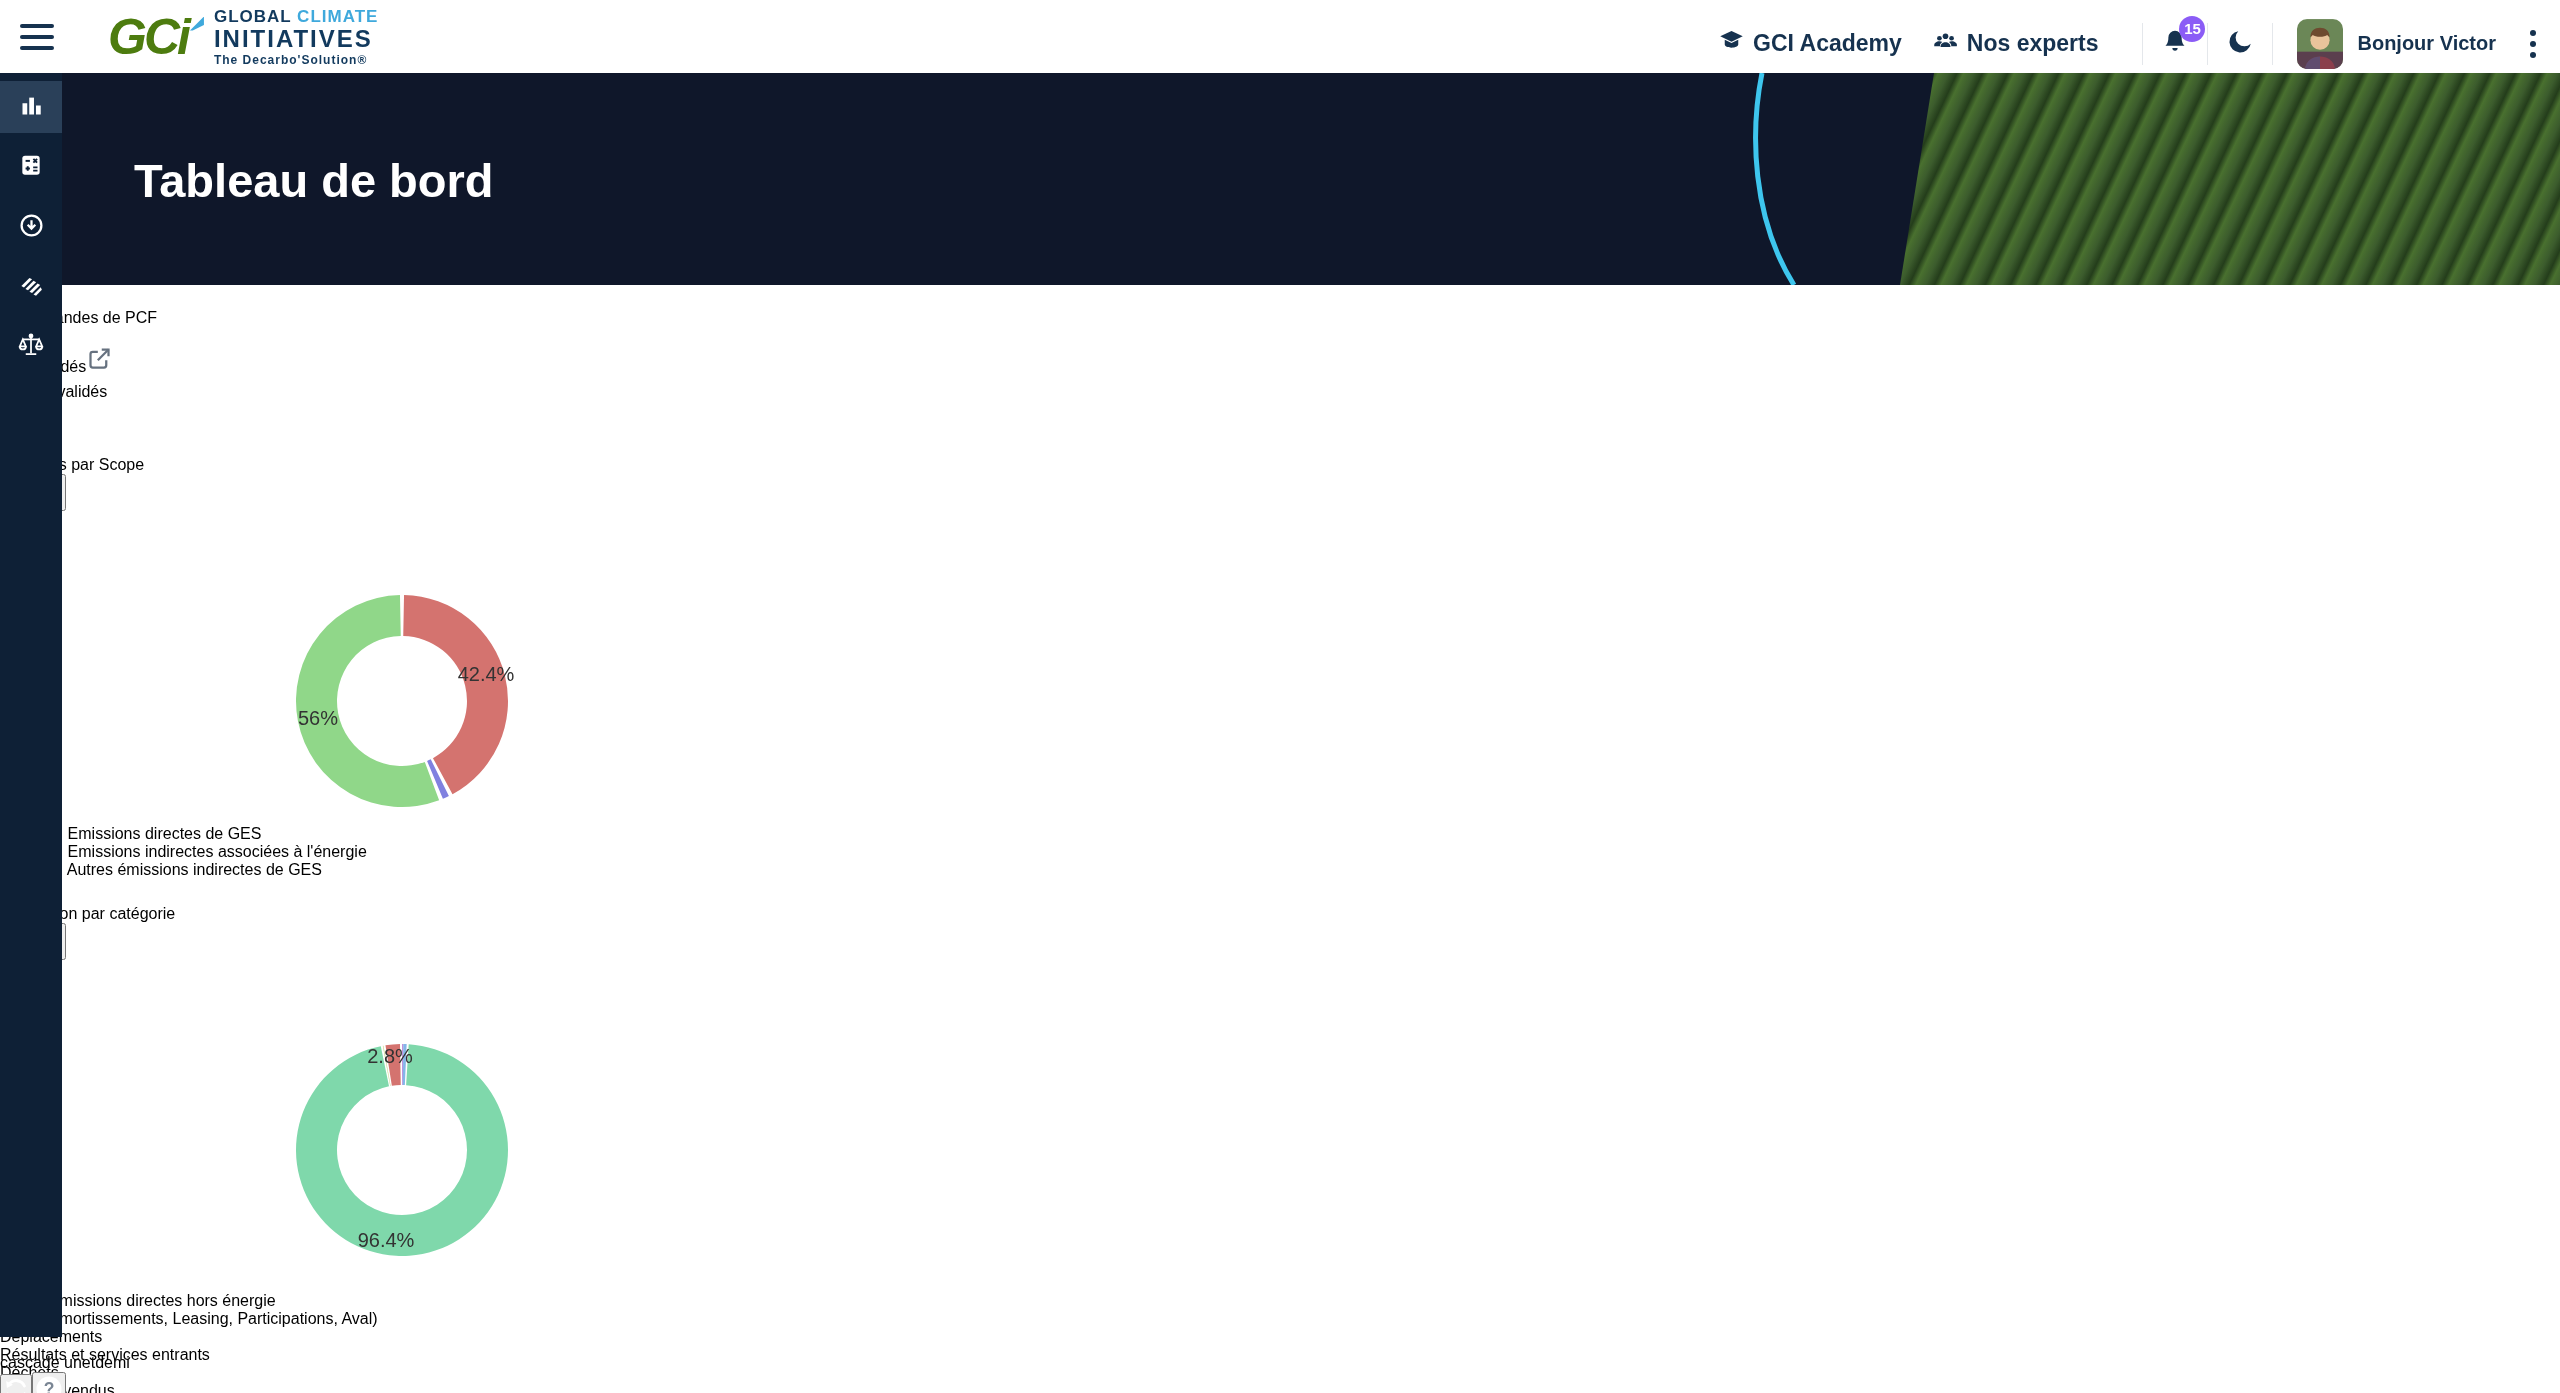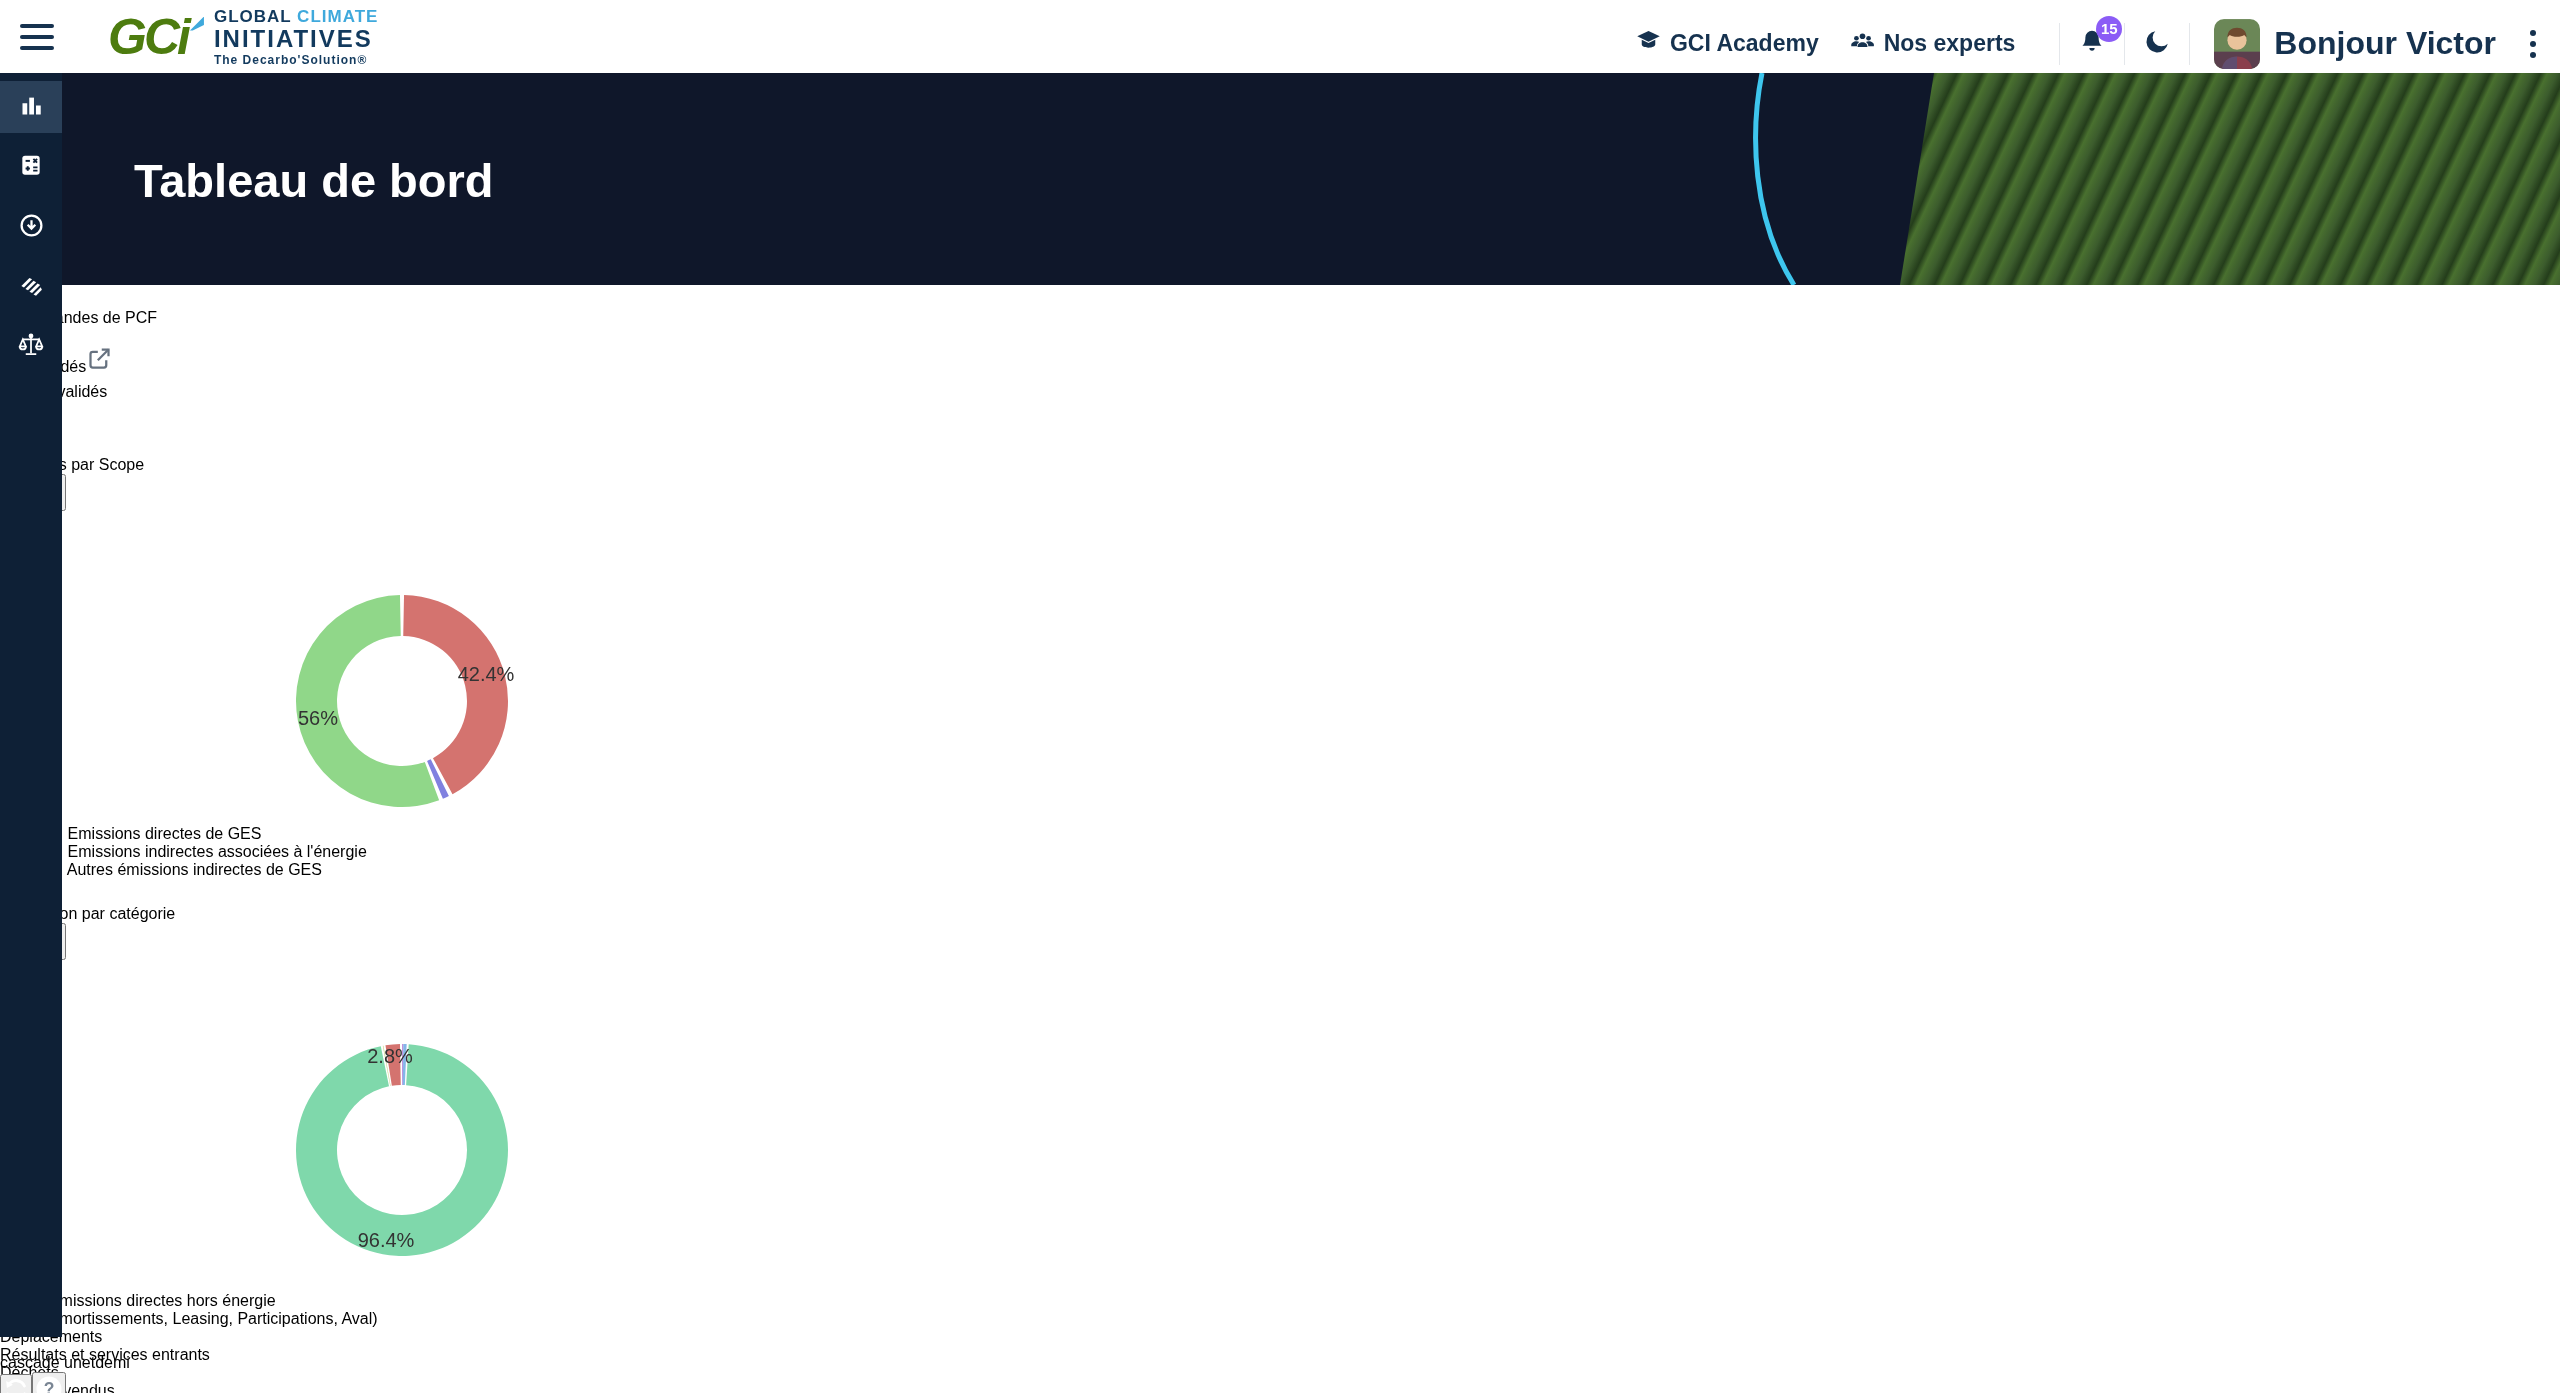--- a/index.html
+++ b/index.html
@@ -18,21 +18,21 @@
   .logo-l1 { font-size:17px; font-weight:800; letter-spacing:1px; }
   .logo-l1 .w1 { color:#123A5E; } .logo-l1 .w2 { color:#3FA9DC; }
   .logo-l2 { font-size:24px; font-weight:800; color:#123A5E; letter-spacing:2px; margin-top:2px; }
   .logo-l3 { font-size:12px; font-weight:700; color:#123A5E; letter-spacing:1px; margin-top:3px; }
   .nav-right { position:absolute; right:0; top:0; height:55px; display:flex; align-items:center;margin-top:16px; }
   .nav-link { display:flex; align-items:center; gap:8px; color:#16324F; font-size:23px; font-weight:700; margin-right:30px; cursor:pointer; }
   .nav-divider { width:1px; height:42px; background:#E4E7EB; margin:0 14px; }
   .icon-btn { position:relative; width:36px; height:40px; display:flex; align-items:center; justify-content:center; cursor:pointer; }
   .badge { position:absolute; top:-8px; right:-12px; min-width:26px; height:26px; border-radius:13px; background:#8b5cf6; color:#fff; font-size:15px; font-weight:700; display:flex; align-items:center; justify-content:center; padding:0 4px; }
   .avatar { width:46px; height:50px; border-radius:10px; overflow:hidden; margin:0 14px 0 10px; cursor:pointer; flex:none; }
-  .greeting { color:#16324F; font-size:32px; font-weight:700; margin-right:34px; }
+  .greeting { color:#16324F; font-size:20px; font-weight:700; margin-right:34px; }
   .kebab { display:flex; flex-direction:column; gap:5px; margin-right:24px; cursor:pointer; }
   .kebab i { width:6px; height:6px; border-radius:50%; background:#16324F; }
 
   
   .sidebar { position:absolute; left:0; top:73px; width:62px; height:1264px; background:#0E2036; z-index:25; }
   .side-item { width:62px; height:52px; display:flex; align-items:center; justify-content:center; cursor:pointer; margin-top:8px; }
   .side-item.active { background:#2A4059; }
 
   
   .hero { position:absolute; left:62px; top:73px; width:2498px; height:212px; background:#0f172a; overflow:hidden; }

